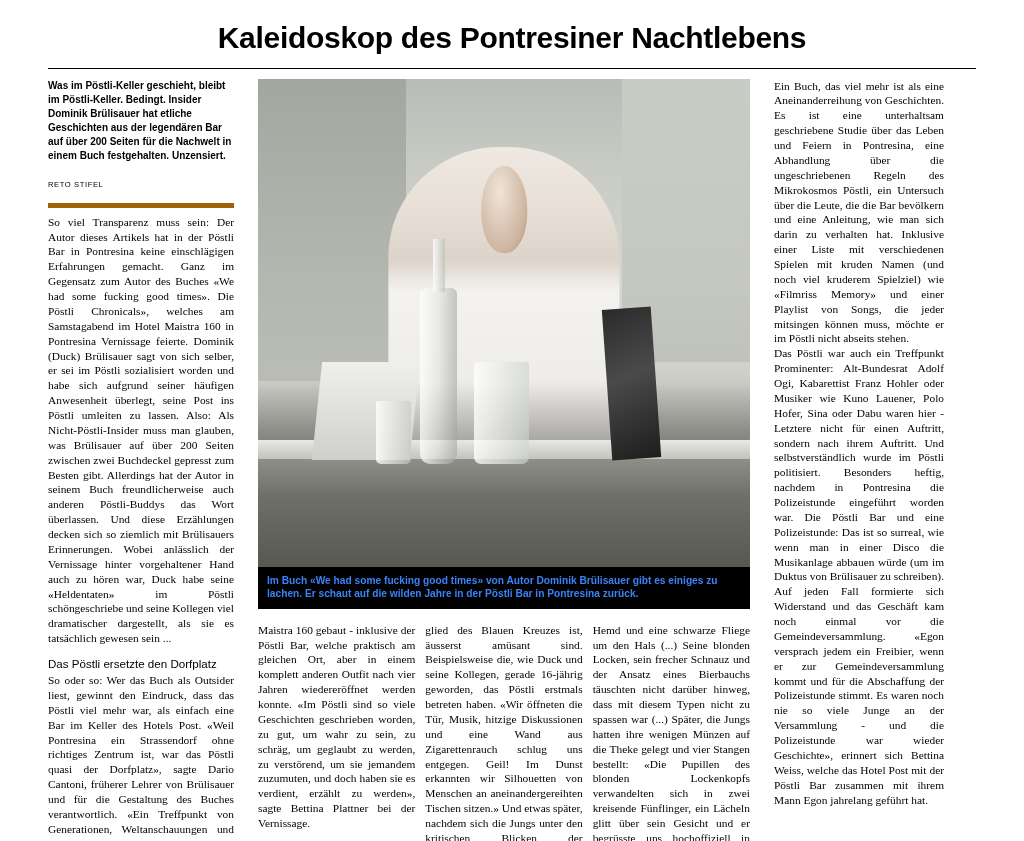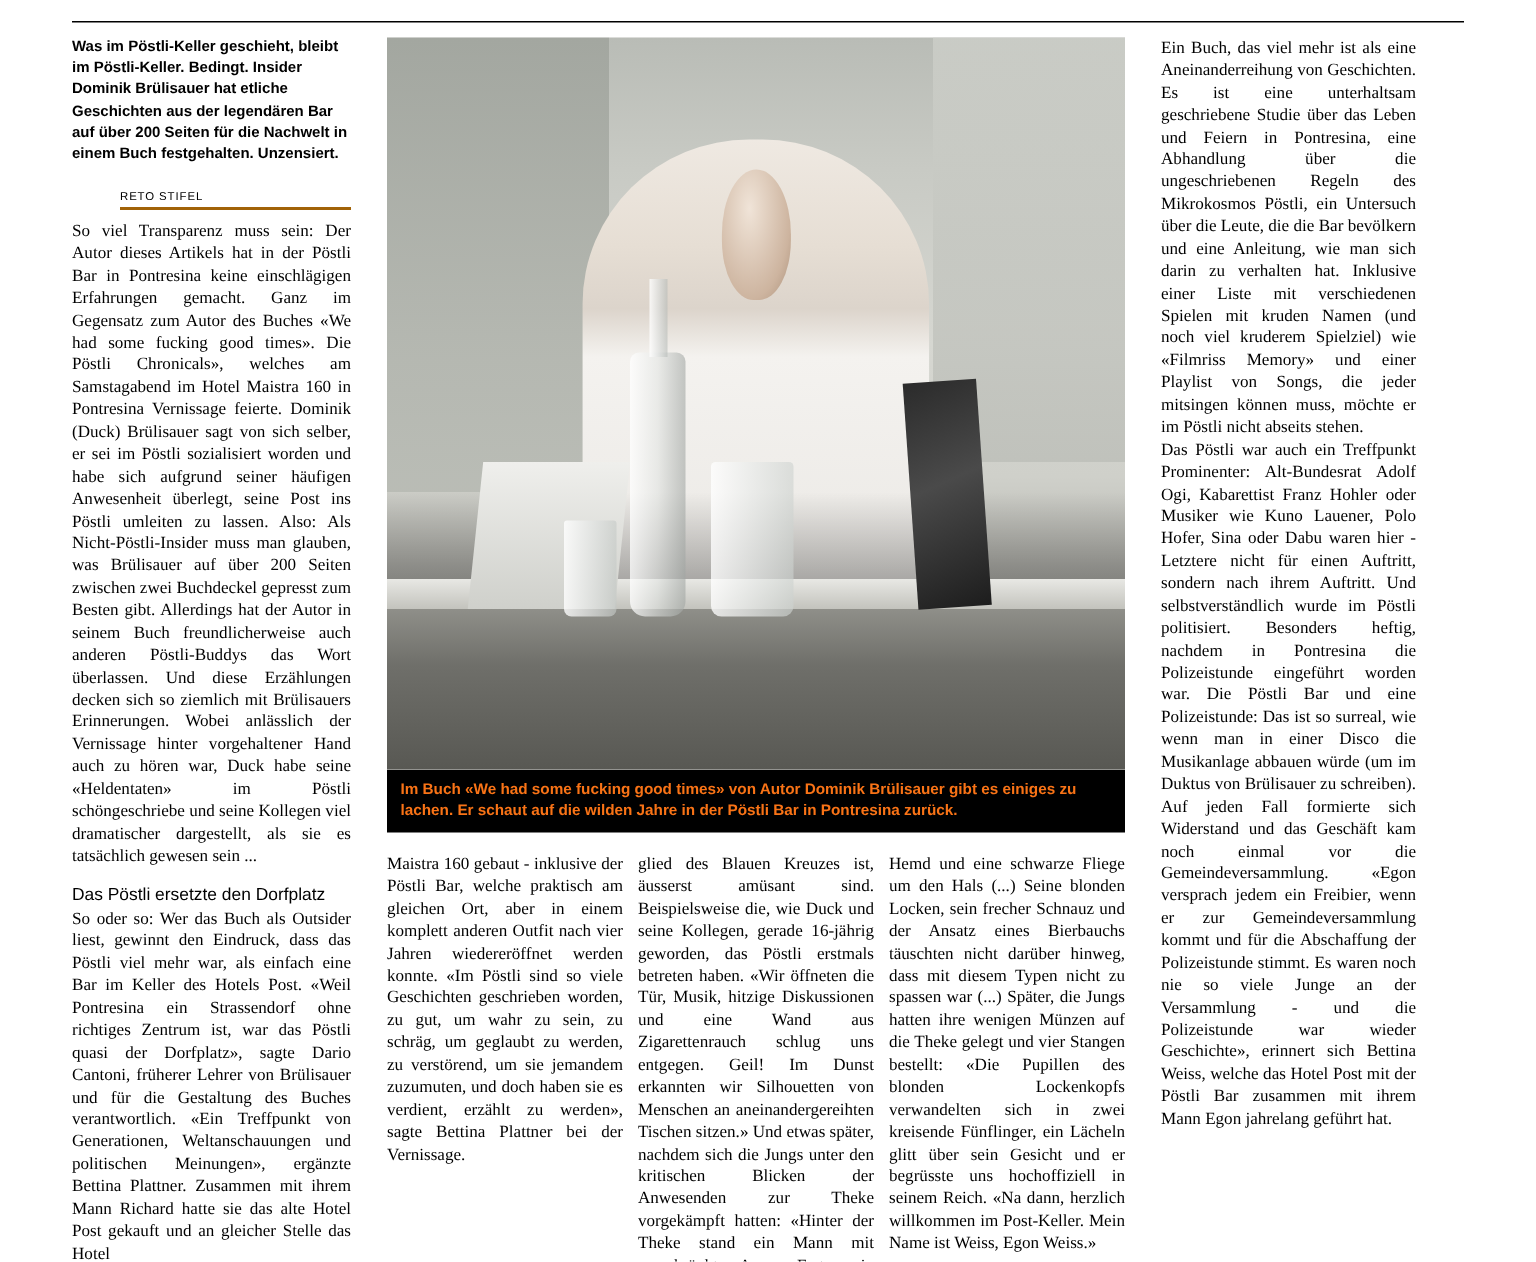--- a/index.html
+++ b/index.html
@@ -51,24 +51,23 @@
     font-family: "Liberation Sans", sans-serif;
     font-weight: bold;
     font-size: 10px;
     line-height: 1.42;
     margin: 0 0 16px 0;
   }
   .byline {
     font-family: "Liberation Sans", sans-serif;
     font-size: 7.6px;
     letter-spacing: 0.6px;
-    padding-bottom: 3px;
-    border-bottom: 2px solid #a16207;
+    padding-bottom: 14px;
+    border-bottom: 5px solid #a16207;
     margin-bottom: 7px;
-    margin-left: 32px;
   }
   .body-text {
     font-size: 11.4px;
     line-height: 1.305;
     text-align: justify;
     hyphens: auto;
     -webkit-hyphens: auto;
     margin: 0;
   }
   .body-text + .body-text { margin-top: 0; }
@@ -173,21 +172,21 @@
     transform: rotate(-4deg);
   }
   .ph-laptop {
     position: absolute; left: 12%; bottom: 22%;
     width: 20%; height: 20%;
     background: linear-gradient(180deg, #efefec, #cfd0cb);
     transform: skewX(-6deg);
   }
   .caption-box {
     background: #000;
-    color: #f97316;
+    color: #3b82f6;
     padding: 7px 9px 8px 9px;
     box-sizing: border-box;
   }
   .caption-text {
     font-family: "Liberation Sans", sans-serif;
     font-weight: bold;
     font-size: 10.2px;
     line-height: 1.33;
     margin: 0;
   }
@@ -215,20 +214,21 @@
     padding-left: 12px;
     box-sizing: border-box;
   }
   p { margin: 0; }
 </style>
 </head>
 <body>
 
 <div class="page">
 
+  <h1 class="headline">Kaleidoskop des Pontresiner Nachtlebens</h1>
   <div class="rule-top"></div>
 
   <div class="content">
 
     <div class="col-left">
       <p class="lead">Was im Pöstli-Keller geschieht, bleibt im Pöstli-Keller. Bedingt. Insider Dominik Brülisauer hat etliche Geschichten aus der legendären Bar auf über 200 Seiten für die Nachwelt in einem Buch festgehalten. Unzensiert.</p>
       <div class="byline">RETO STIFEL</div>
       <p class="body-text">So viel Transparenz muss sein: Der Autor dieses Artikels hat in der Pöstli Bar in Pontresina keine einschlägigen Erfahrungen gemacht. Ganz im Gegensatz zum Autor des Buches «We had some fucking good times». Die Pöstli Chronicals», welches am Samstagabend im Hotel Maistra 160 in Pontresina Vernissage feierte. Dominik (Duck) Brülisauer sagt von sich selber, er sei im Pöstli sozialisiert worden und habe sich aufgrund seiner häufigen Anwesenheit überlegt, seine Post ins Pöstli umleiten zu lassen. Also: Als Nicht-Pöstli-Insider muss man glauben, was Brülisauer auf über 200 Seiten zwischen zwei Buchdeckel gepresst zum Besten gibt. Allerdings hat der Autor in seinem Buch freundlicherweise auch anderen Pöstli-Buddys das Wort überlassen. Und diese Erzählungen decken sich so ziemlich mit Brülisauers Erinnerungen. Wobei anlässlich der Vernissage hinter vorgehaltener Hand auch zu hören war, Duck habe seine «Heldentaten» im Pöstli schöngeschriebe und seine Kollegen viel dramatischer dargestellt, als sie es tatsächlich gewesen sein ...</p>
       <div class="subhead">Das Pöstli ersetzte den Dorfplatz</div>
       <p class="body-text">So oder so: Wer das Buch als Outsider liest, gewinnt den Eindruck, dass das Pöstli viel mehr war, als einfach eine Bar im Keller des Hotels Post. «Weil Pontresina ein Strassendorf ohne richtiges Zentrum ist, war das Pöstli quasi der Dorfplatz», sagte Dario Cantoni, früherer Lehrer von Brülisauer und für die Gestaltung des Buches verantwortlich. «Ein Treffpunkt von Generationen, Weltanschauungen und politischen Meinungen», ergänzte Bettina Plattner. Zusammen mit ihrem Mann Richard hatte sie das alte Hotel Post gekauft und an gleicher Stelle das Hotel</p>

